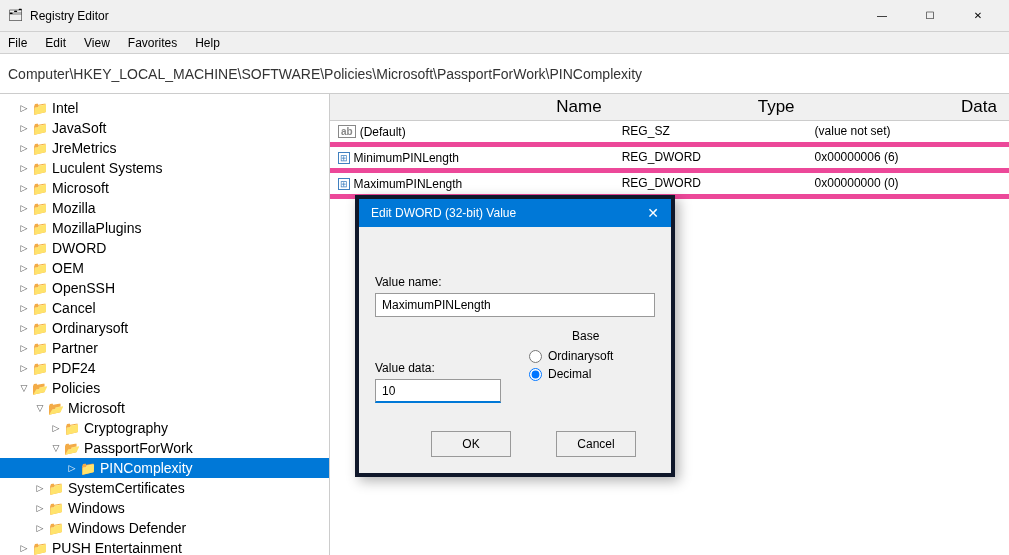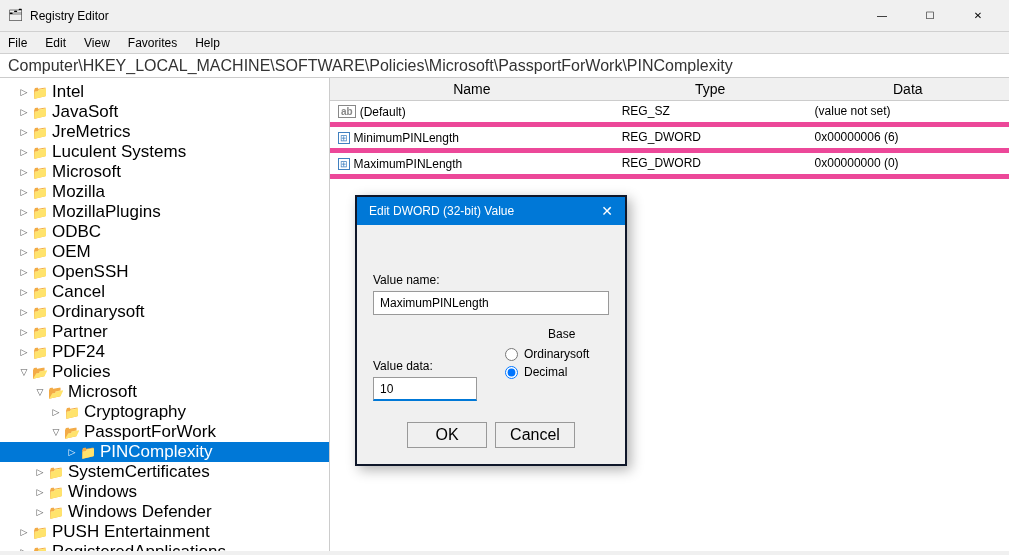--- a/index.html
+++ b/index.html
@@ -63,26 +63,26 @@
     }
     .menu-item {
       padding: 2px 8px;
       cursor: pointer;
       font-size: 12px;
     }
 
     
     .address-bar {
       background: #fff;
-      height: 24px;
+      height: 40px;
       display: flex;
       align-items: center;
       padding: 0 8px;
       border-bottom: 1px solid #ccc;
-      font-size: 16px;
+      font-size: 14px;
       color: #333;
     }
 
     
     .main-layout {
       display: flex;
       height: calc(555px - 82px);
     }
 
     
@@ -121,40 +121,40 @@
     .folder-icon {
       width: 16px;
       height: 16px;
       margin-right: 4px;
       flex-shrink: 0;
       display: flex;
       align-items: center;
       justify-content: center;
       font-size: 13px;
     }
-    .tree-label { font-size: 17px; }
+    .tree-label { font-size: 14px; }
 
     
     .right-panel {
       flex: 1;
       background: #fff;
       overflow: auto;
     }
 
     .registry-table {
       width: 100%;
       border-collapse: collapse;
     }
     .registry-table th {
       background: #f0f0f0;
       border-bottom: 1px solid #ccc;
-      text-align: center;
-      padding: 3px 24px;
+      text-align: right;
+      padding: 3px 12px;
       font-weight: normal;
-      font-size: 14px;
+      font-size: 17px;
       position: sticky;
       top: 0;
     }
     .registry-table td {
       padding: 3px 8px;
       font-size: 12px;
       border-bottom: 5px solid #ec4899;
     }
 
     .reg-icon {
@@ -183,23 +183,23 @@
       position: fixed;
       top: 0; left: 0; right: 0; bottom: 0;
       background: transparent;
       display: flex;
       align-items: center;
       justify-content: center;
       z-index: 100;
     }
     .dialog {
       background: #f0f0f0;
-      border: 2px solid #0f172a;
+      border: 4px solid #0f172a;
       box-shadow: 4px 4px 12px rgba(0,0,0,0.3);
-      width: 272px;
+      width: 320px;
     }
     .dialog-titlebar {
       background: #0078d7;
       color: white;
       height: 28px;
       display: flex;
       align-items: center;
       justify-content: space-between;
       padding: 0 8px 0 12px;
       font-size: 12px;
@@ -259,24 +259,25 @@
     .radio-item input[type="radio"] { cursor: pointer; }
     .dialog-buttons {
       display: flex;
       justify-content: center;
       gap: 8px;
       padding-top: 4px;
     }
     .dialog-btn {
       width: 80px;
       height: 26px;
-      font-size: 16px;
+      font-size: 12px;
       cursor: pointer;
       border: 1px solid #999;
       background: #f0f0f0;
+      margin-left: 37px;
     }
     .dialog-btn.primary { background: #f0f0f0; }
 
     
     ::-webkit-scrollbar { width: 14px; height: 14px; }
     ::-webkit-scrollbar-track { background: #f0f0f0; }
     ::-webkit-scrollbar-thumb { background: #c0c0c0; border: 3px solid #f0f0f0; }
   </style>
 </head>
 <body>
@@ -355,21 +356,21 @@
       <span class="tree-indent"></span>
       <span class="tree-expander">▷</span>
       <span class="folder-icon">📁</span>
       <span class="tree-label">MozillaPlugins</span>
     </div>
 
     <div class="tree-item">
       <span class="tree-indent"></span>
       <span class="tree-expander">▷</span>
       <span class="folder-icon">📁</span>
-      <span class="tree-label">ODBC</span>
+      <span class="tree-label">DWORD</span>
     </div>
 
     <div class="tree-item">
       <span class="tree-indent"></span>
       <span class="tree-expander">▷</span>
       <span class="folder-icon">📁</span>
       <span class="tree-label">OEM</span>
     </div>
 
     <div class="tree-item">
@@ -541,21 +542,21 @@
       <span>Edit DWORD (32-bit) Value</span>
       <button class="dialog-close-btn">✕</button>
     </div>
     <div class="dialog-body">
       <div class="dialog-field-label">Value name:</div>
       <input class="dialog-input" type="text" readonly="" value="MaximumPINLength" style="">
 
       <div class="dialog-row">
         <div class="dialog-left">
           <div class="dialog-field-label">Value data:</div>
-          <input class="dialog-input" type="text" style="margin-bottom: 1px; border-bottom: 2px solid rgb(0, 120, 215);" value="10">
+          <input class="dialog-input" type="text" style="margin-bottom: 8px; border-bottom: 2px solid rgb(0, 120, 215);" value="10">
         </div>
         <div class="dialog-right">
           <div class="base-group-label">Base</div>
           <div class="radio-item">
             <input type="radio" name="base" style="">
             <span>Ordinarysoft</span>
           </div>
           <div class="radio-item">
             <input type="radio" name="base" checked="" style="">
             <span>Decimal</span>

